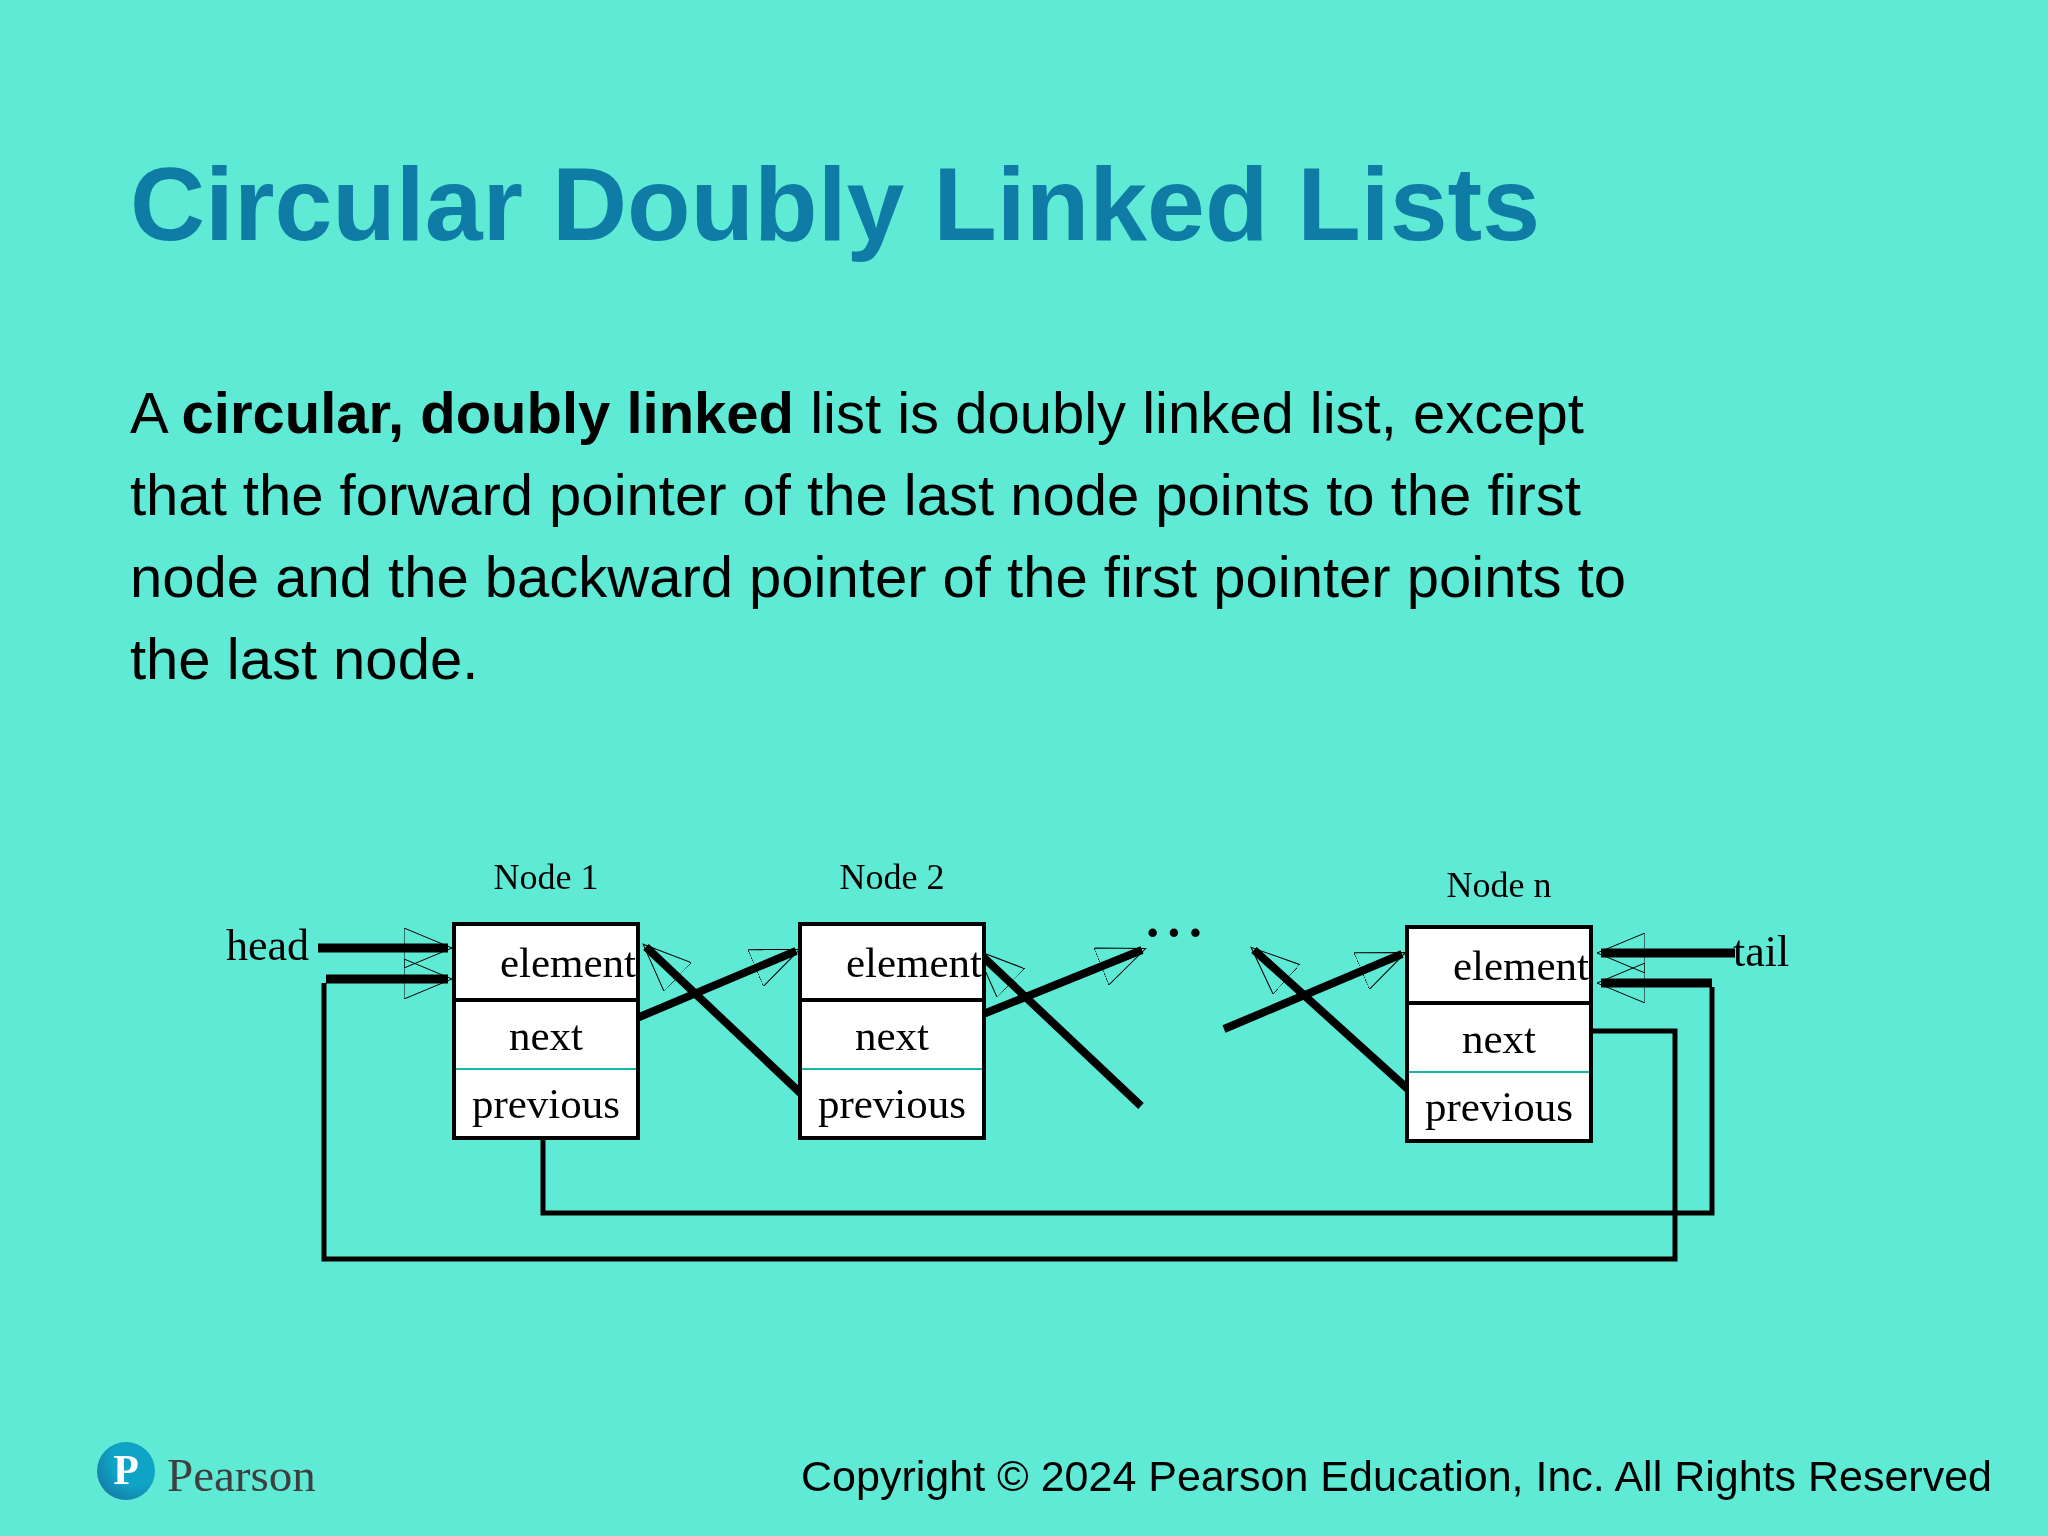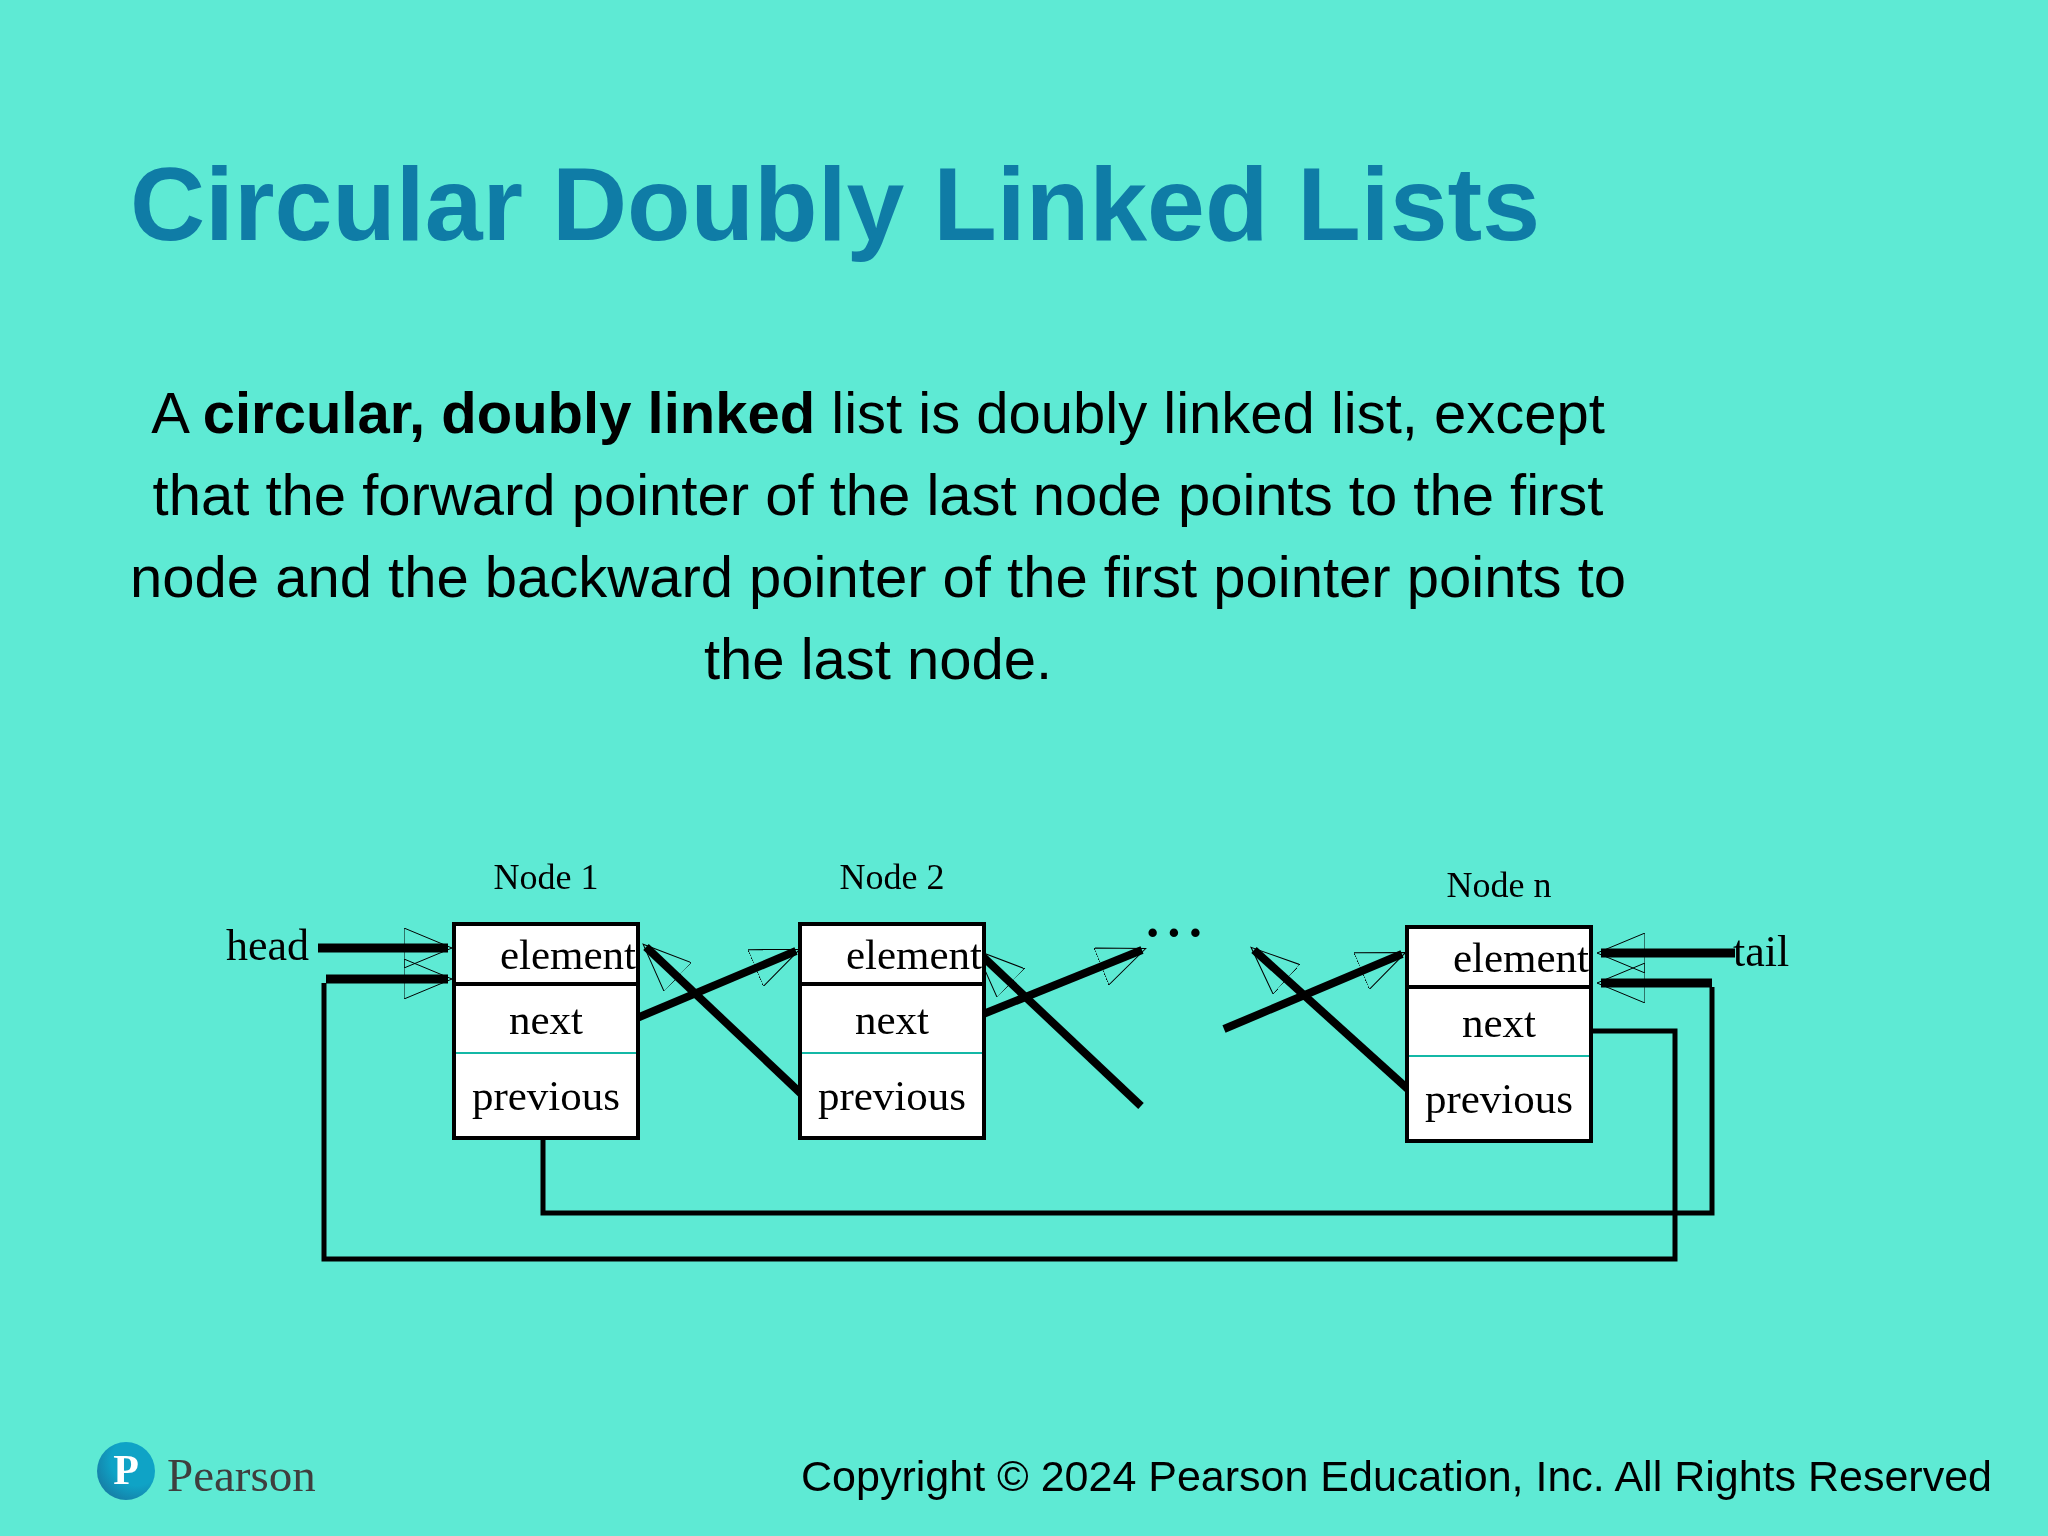--- a/index.html
+++ b/index.html
@@ -9,34 +9,34 @@
   }
   
   #title{
     position:absolute;left:130px;top:150px;margin:0;
     font-size:104px;font-weight:bold;line-height:1.05;
     color:var(--accent,#0F7CA6);letter-spacing:0px;white-space:nowrap;
   }
   
   #para{
     position:absolute;left:130px;top:372px;margin:0;
-    font-size:58px;line-height:82px;color:#000;text-align:center;
+    font-size:58px;line-height:82px;color:#000;
   }
   #para .l{display:block;white-space:nowrap;}
   
   .nodebox{
     position:absolute;width:188px;height:218px;box-sizing:border-box;
     border:4px solid #000;background:#fff;display:flex;flex-direction:column;
     font-family:"Liberation Serif",serif;
   }
   .cell{
     display:flex;align-items:center;justify-content:center;
     font-size:43px;color:#000;
   }
-  .cell-element{height:56px;margin-left:44px;}
+  .cell-element{height:72px;margin-left:44px;}
   .cell-next{height:66px;border-top:4px solid #000;}
   .cell-previous{flex:1;border-top:2px solid #14b8a6;}
   .nodetitle{
     position:absolute;width:268px;text-align:center;
     font-family:Liberation Serif, serif;font-size:36px;color:#000;white-space:nowrap;
   }
   .ptrlabel{
     position:absolute;font-family:"Liberation Serif",serif;font-size:44px;
     color:#000;line-height:52px;white-space:nowrap;text-align:right;
   }

